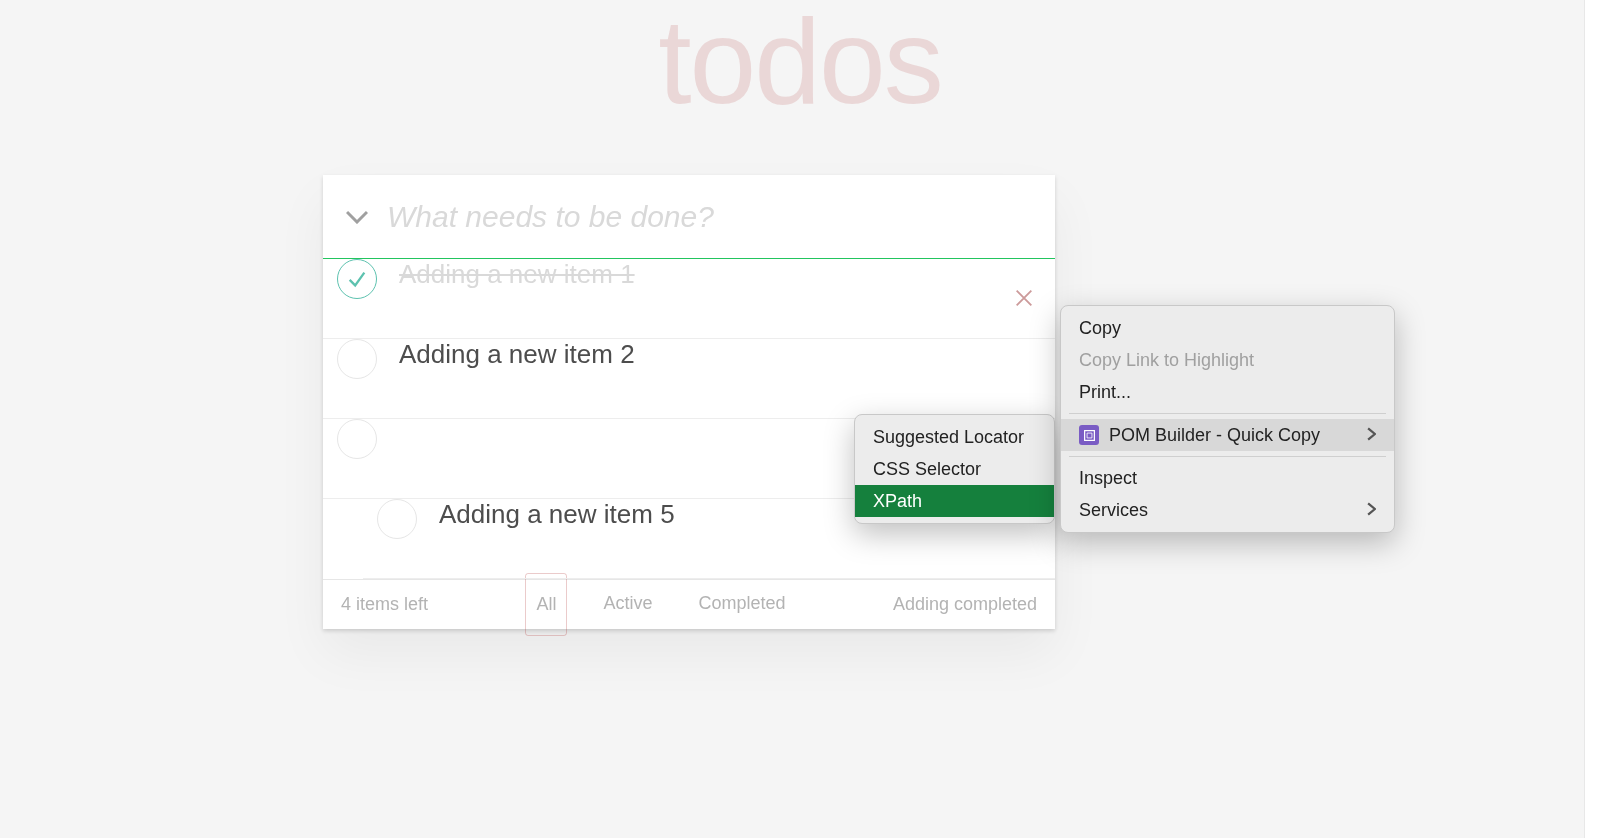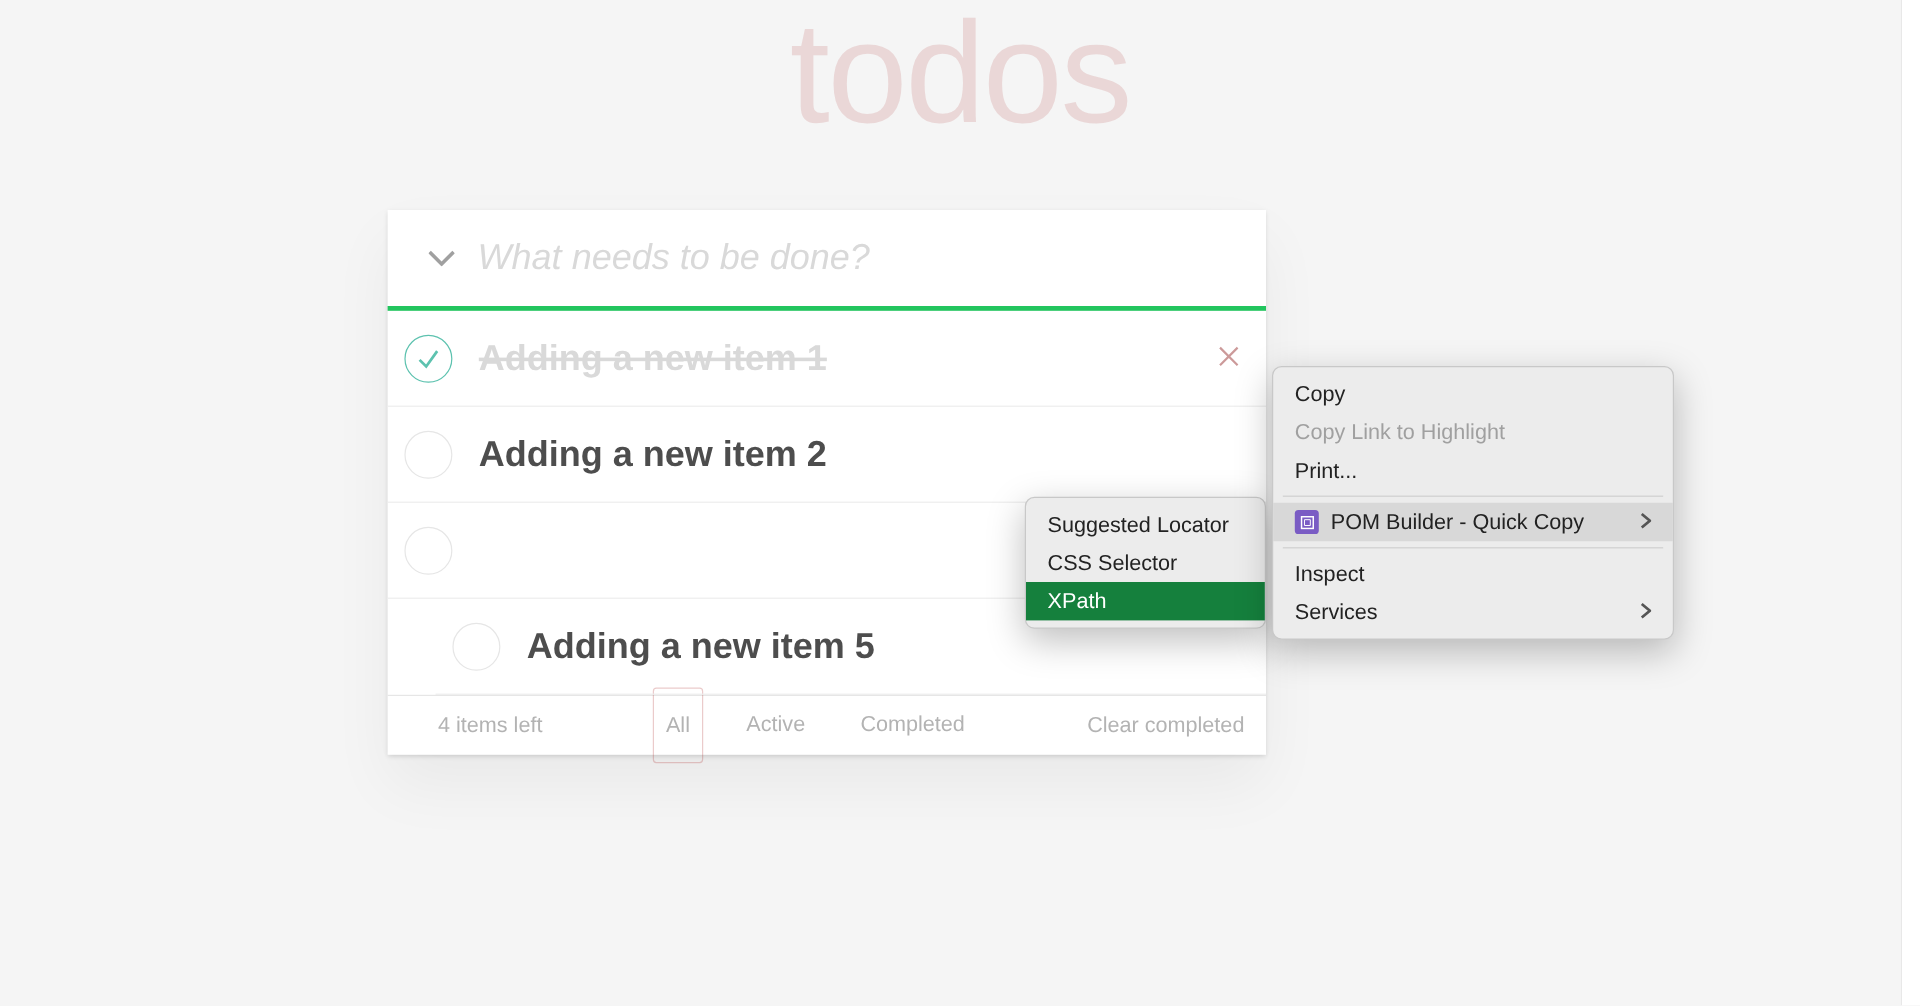--- a/index.html
+++ b/index.html
@@ -52,22 +52,22 @@
     border-top:none;
     z-index:-1;
   }
   .app::before { bottom:-7px; left:6px; right:6px; }
   .app::after  { bottom:-13px; left:12px; right:12px; }
 
   .header {
     display:flex;
     align-items:center;
     height:84px;
-    border-bottom:4px solid #22c55e;
-    padding-left:25px;
+    border-bottom:1px solid #22c55e;
+    padding-left:14px;
   }
   .toggle-all {
     width:40px;
     text-align:center;
     color:#9e9e9e;
   }
   .toggle-all svg { display:block; margin:auto; }
   .new-todo {
     flex:1;
     border:none;
@@ -78,26 +78,25 @@
     color:#333;
     background:transparent;
     padding:0 10px;
   }
   .new-todo::placeholder { color:#d9d9d9; font-style:italic; }
 
   .todo-list { list-style:none; }
   .todo-list li {
     position:relative;
     display:flex;
-    align-items:center;
     height:80px;
     border-bottom:1px solid #ededed;
     padding-left:14px;
-    font-size:30px;
-    font-weight:700;
+    font-size:26px;
+    font-weight:400;
     color:#4d4d4d;
   }
   .todo-list li:last-child { border-bottom:1px solid #ededed;margin-left:40px; }
   .check {
     width:40px; height:40px;
     border:1px solid #e6e6e6;
     border-radius:50%;
     margin-right:22px;
     display:flex; align-items:center; justify-content:center;
     flex-shrink:0;
@@ -118,21 +117,21 @@
   .footer {
     display:flex;
     align-items:center;
     height:50px;
     padding:0 18px;
     color:#b3b3b3;
     font-size:18px;
     font-weight:300;
     border-top:1px solid #e6e6e6;
   }
-  .footer .count { flex:0 0 auto;margin-left:24px; }
+  .footer .count { flex:0 0 auto; }
   .filters {
     flex:1;
     display:flex;
     justify-content:center;
     gap:26px;
   }
   .filters span {
     padding:20px 10px;
     border-radius:3px;
     cursor:pointer;
@@ -216,21 +215,21 @@
     </li>
   </ul>
 
   <div class="footer">
     <span class="count">4 items left</span>
     <span class="filters">
       <span class="selected">All</span>
       <span>Active</span>
       <span>Completed</span>
     </span>
-    <span class="clear">Clear completed</span>
+    <span class="clear">Adding completed</span>
   </div>
 </div>
 
 <div class="ctx ctx-sub">
   <div class="item">Suggested Locator</div>
   <div class="item">CSS Selector</div>
   <div class="item sel">XPath</div>
 </div>
 
 <div class="ctx ctx-main">

